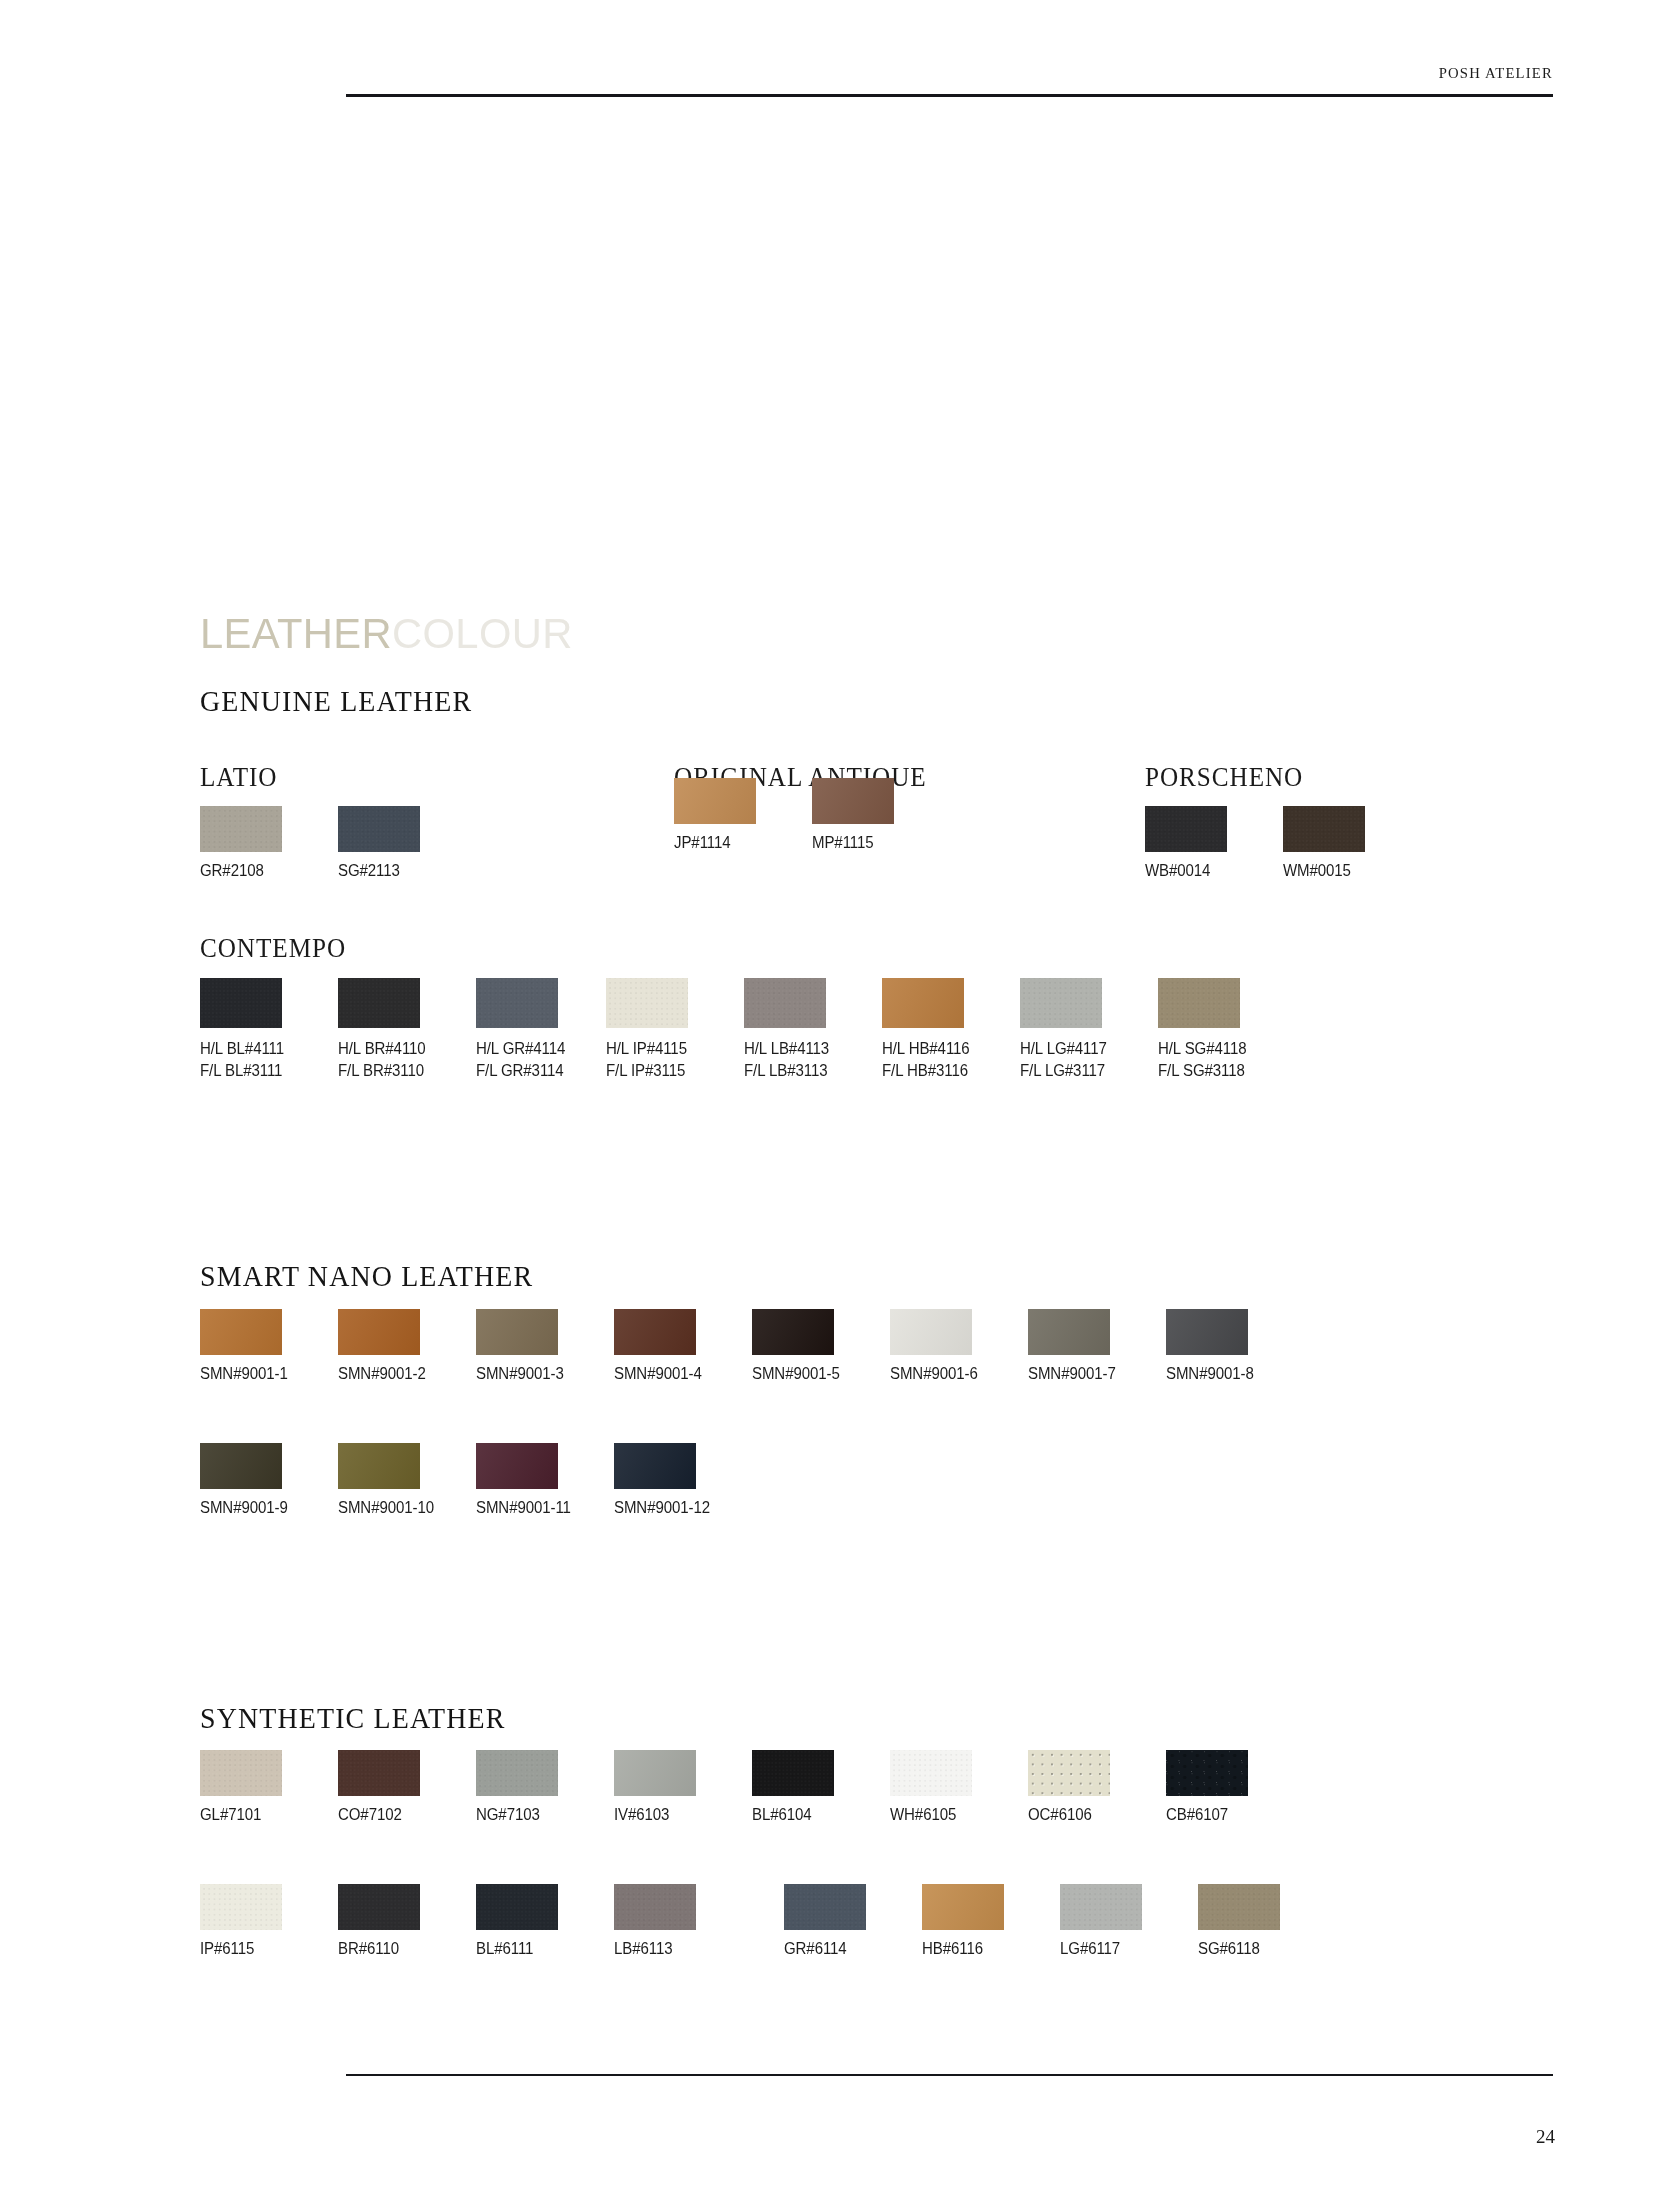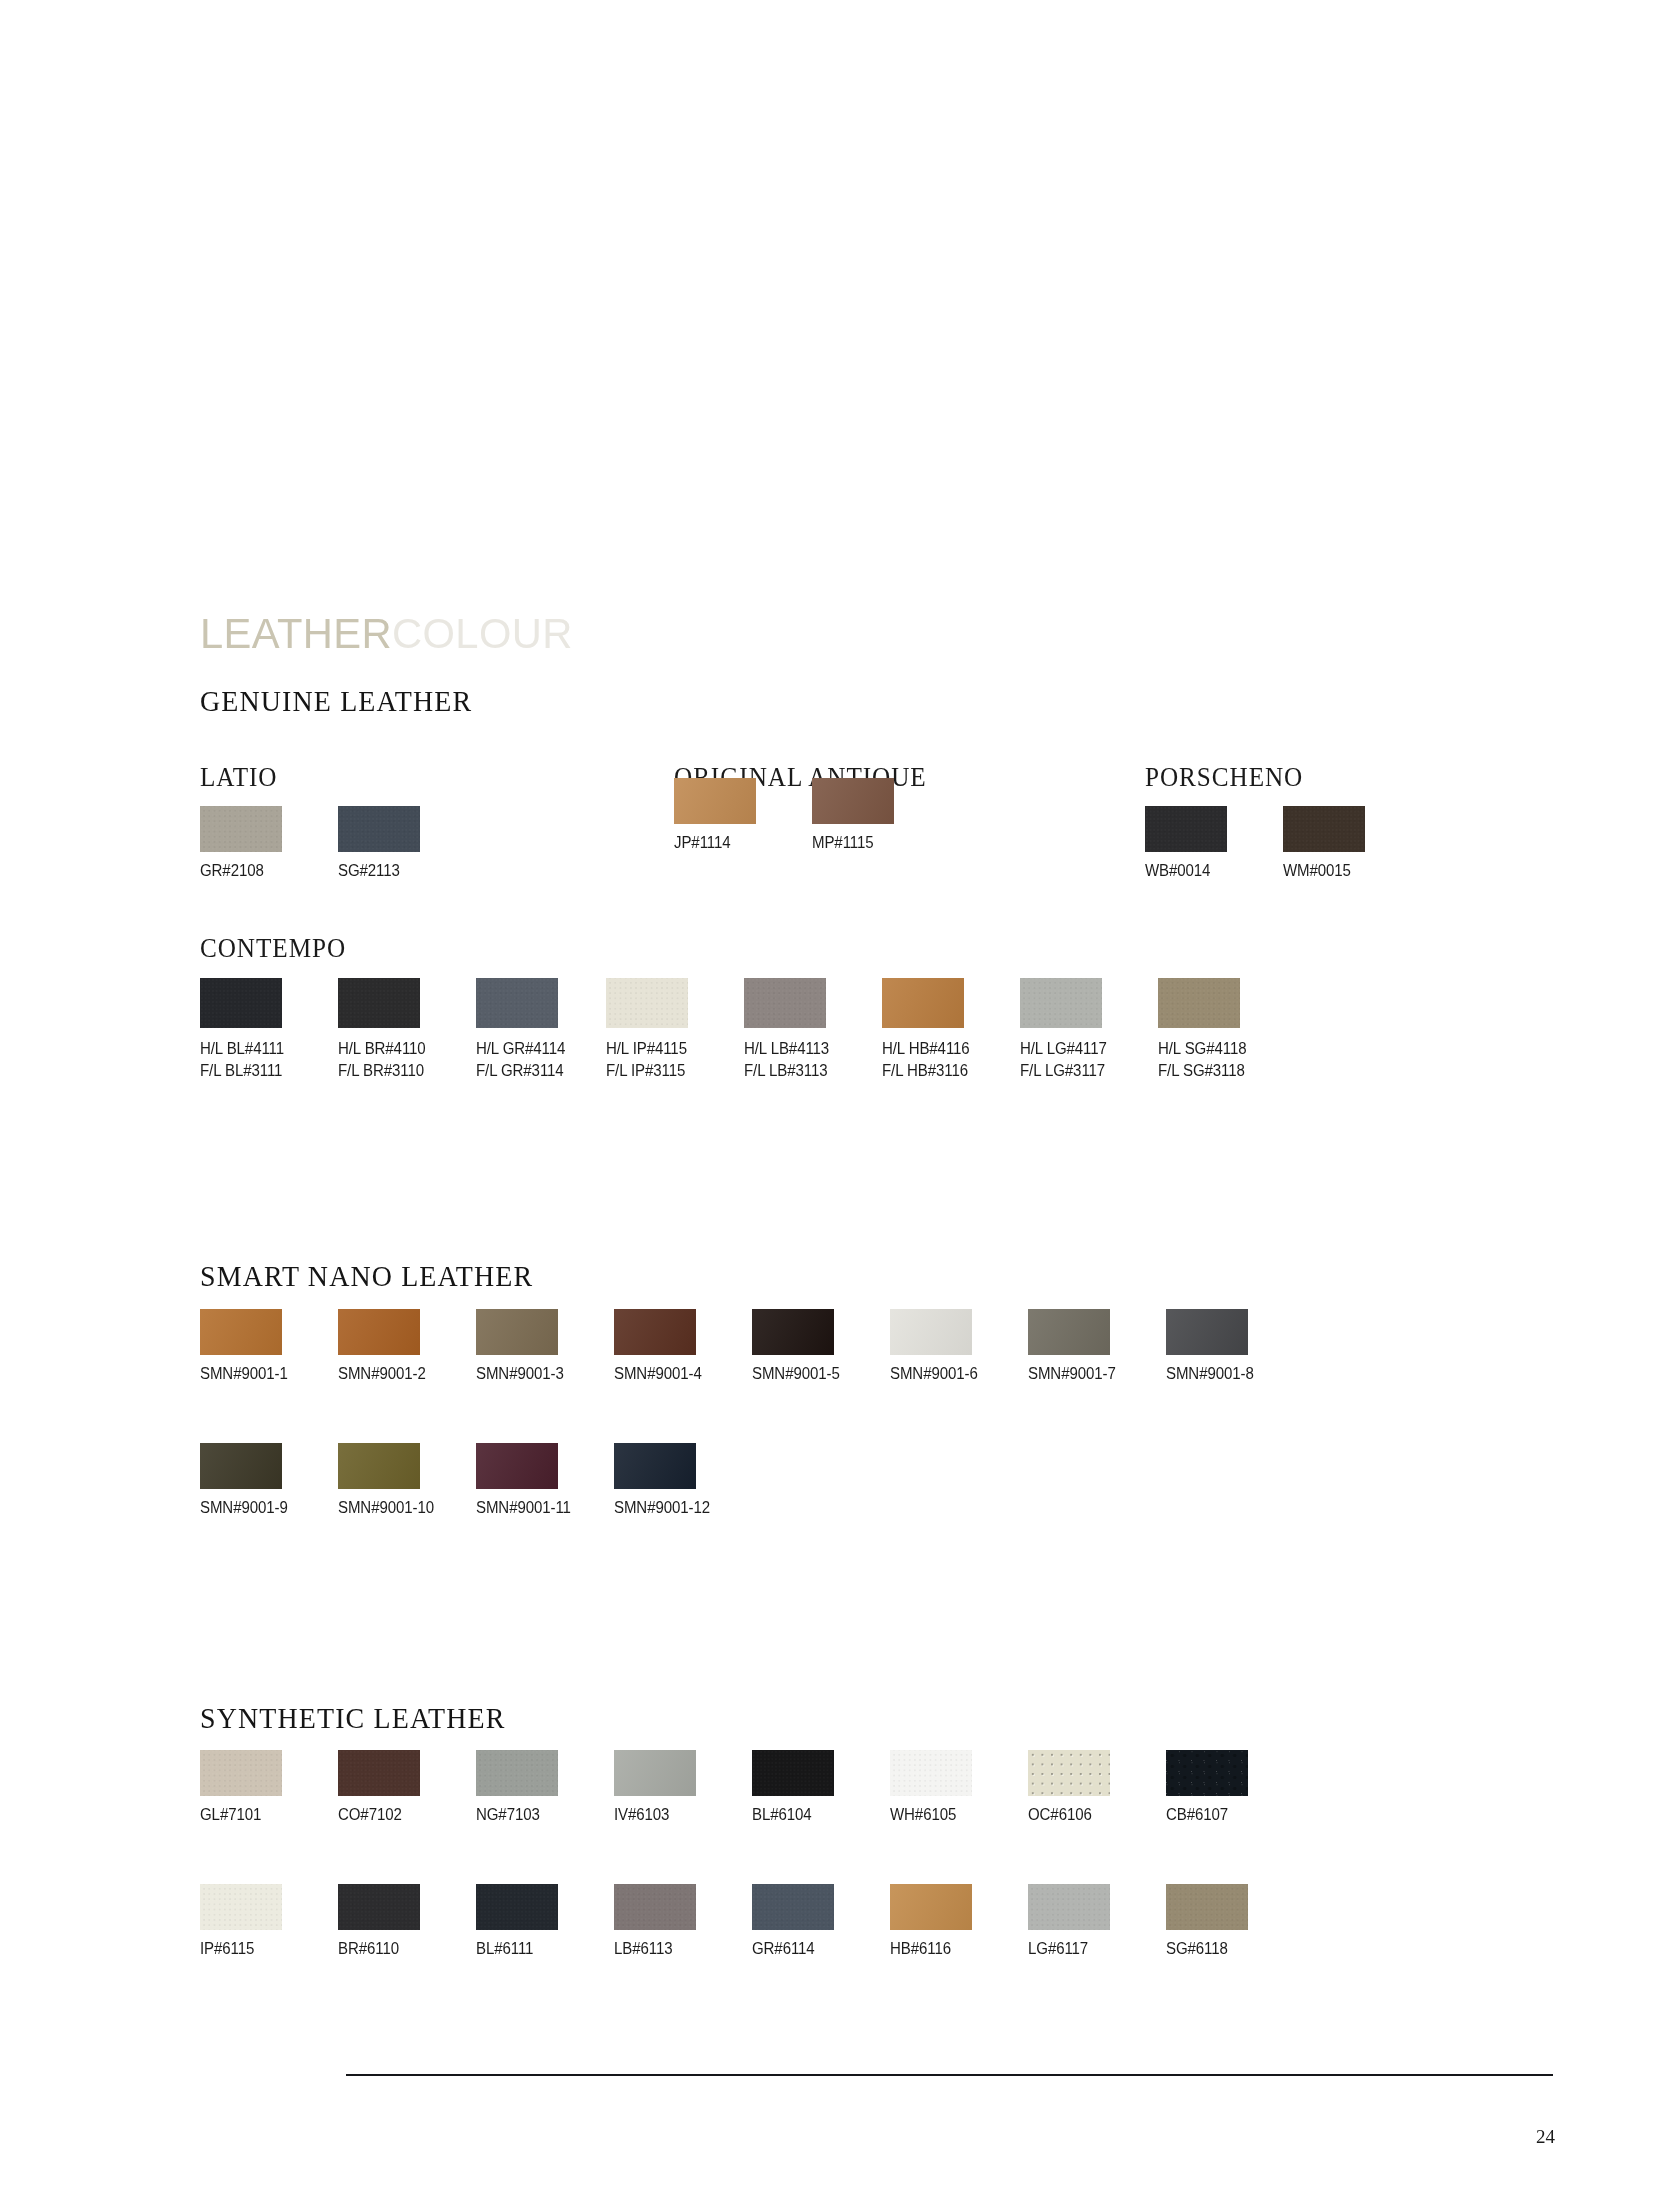--- a/index.html
+++ b/index.html
@@ -205,20 +205,24 @@
     font-family: "Liberation Serif", serif;
     font-size: 19px;
     color: #1a1a1a;
   }
 </style>
 </head>
 <body>
 
 <div class="page">
 
+  <div class="header">
+    <div class="header-brand">POSH ATELIER</div>
+    <div class="header-rule"></div>
+  </div>
 
 
   <div class="wordmark">
     <span class="w-strong" style="color: rgb(202, 197, 178);">LEATHER</span><span class="w-light" style="color: rgb(233, 231, 225);">COLOUR</span>
   </div>
 
   <div id="body-root">
       <div class="cat-heading" style="left: 200px; top: 685px;">GENUINE LEATHER</div>
       <div class="grp-heading" style="left: 200px; top: 762px;">LATIO</div>
       <div class="swatch-row" style="left: 200px; top: 806px;">
@@ -386,21 +390,21 @@
           <div class="swatch-label"><span>BR#6110</span></div>
         </div>
         <div class="swatch-cell" style="margin-right: 55px;">
           <div class="swatch" style="background: rgb(35, 40, 46);"></div>
           <div class="swatch-label"><span>BL#6111</span></div>
         </div>
         <div class="swatch-cell" style="margin-right: 55px;">
           <div class="swatch" style="background: rgb(126, 117, 116);"></div>
           <div class="swatch-label"><span>LB#6113</span></div>
         </div>
-        <div class="swatch-cell" style="margin-right: 55px;">
+        <div class="swatch-cell" style="margin-right: 55px; margin-left: 32px;">
           <div class="swatch" style="background: rgb(75, 85, 97);"></div>
           <div class="swatch-label"><span>GR#6114</span></div>
         </div>
         <div class="swatch-cell" style="margin-right: 55px;">
           <div class="swatch smooth" style="background: rgb(194, 139, 75);"></div>
           <div class="swatch-label"><span>HB#6116</span></div>
         </div>
         <div class="swatch-cell" style="margin-right: 55px;">
           <div class="swatch" style="background: rgb(178, 180, 177);"></div>
           <div class="swatch-label"><span>LG#6117</span></div>

